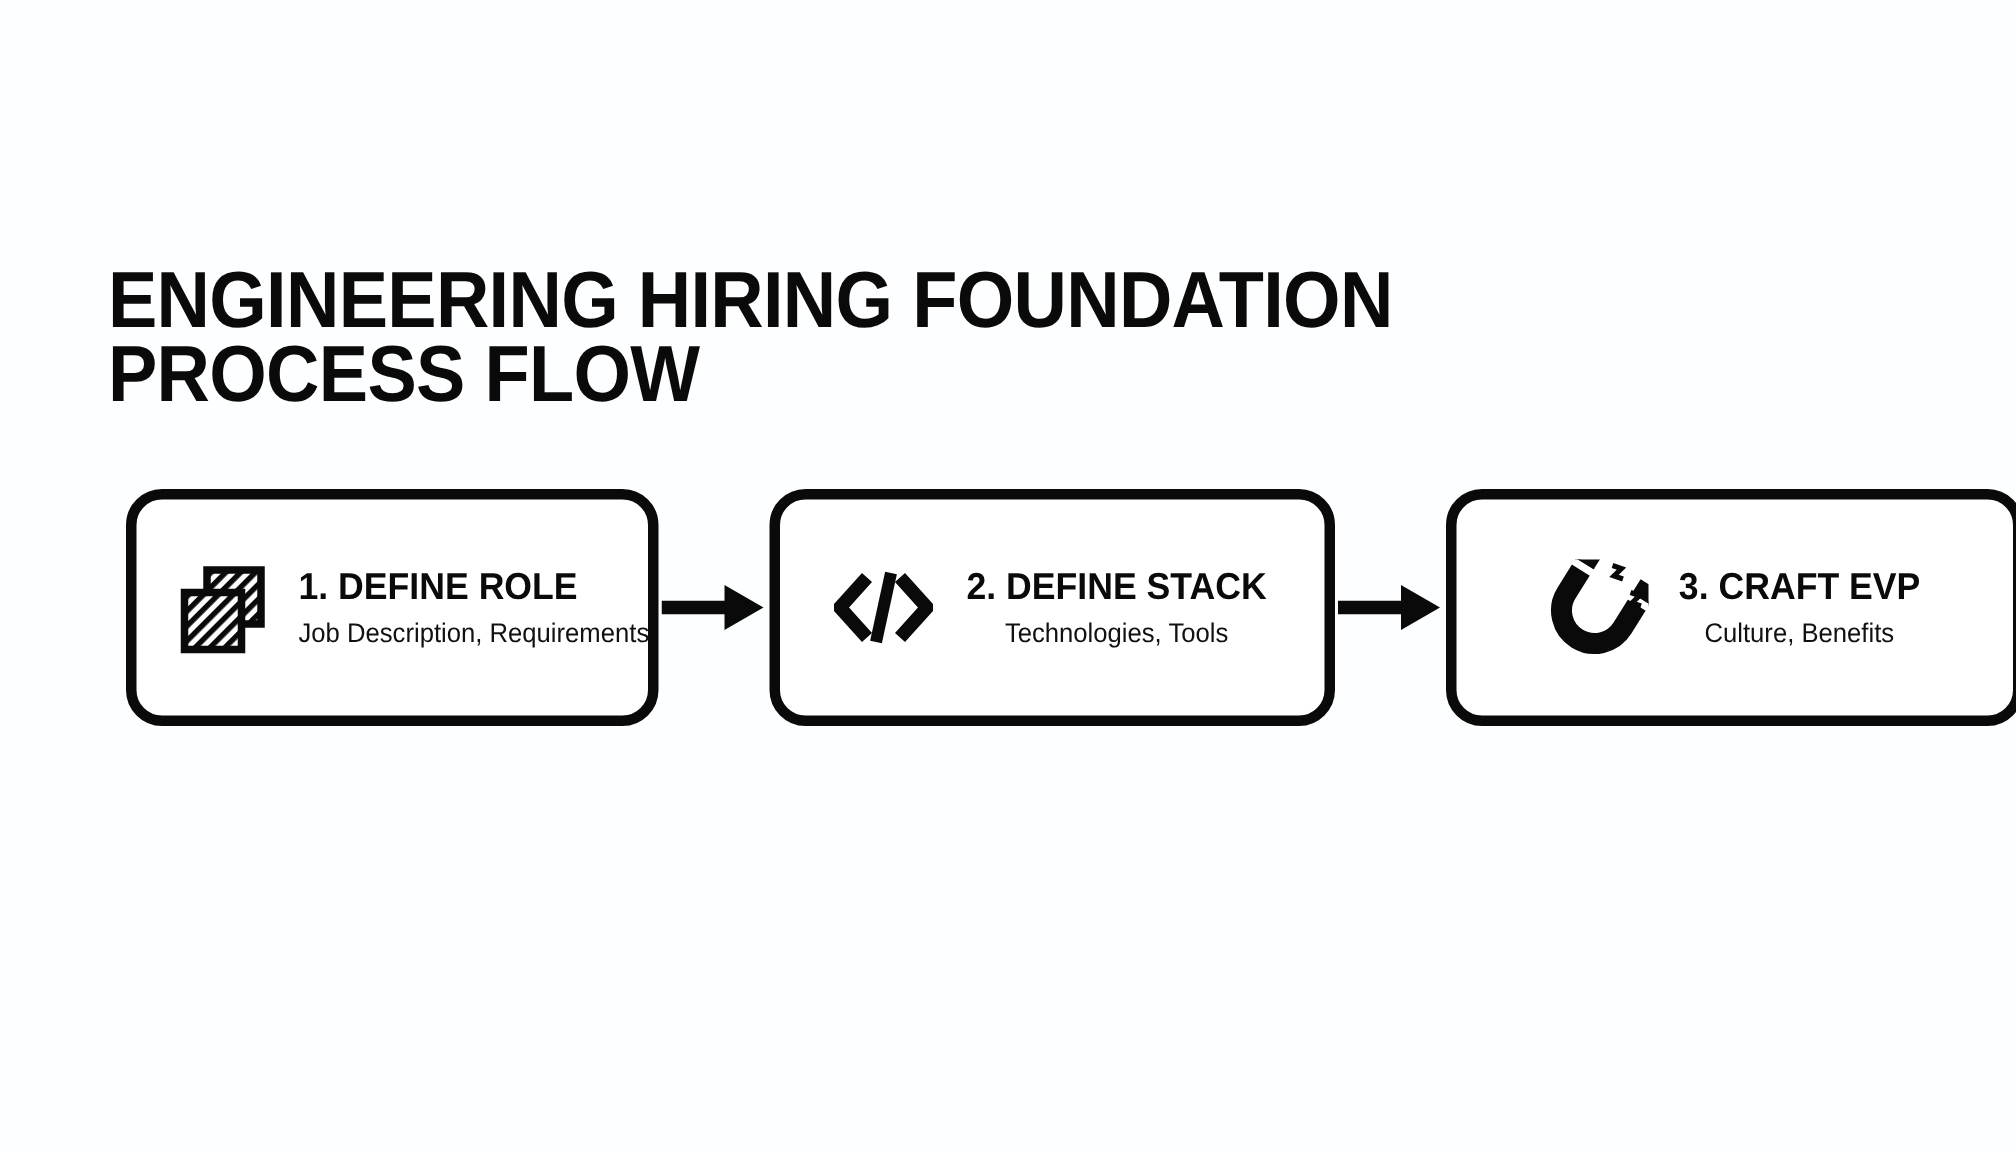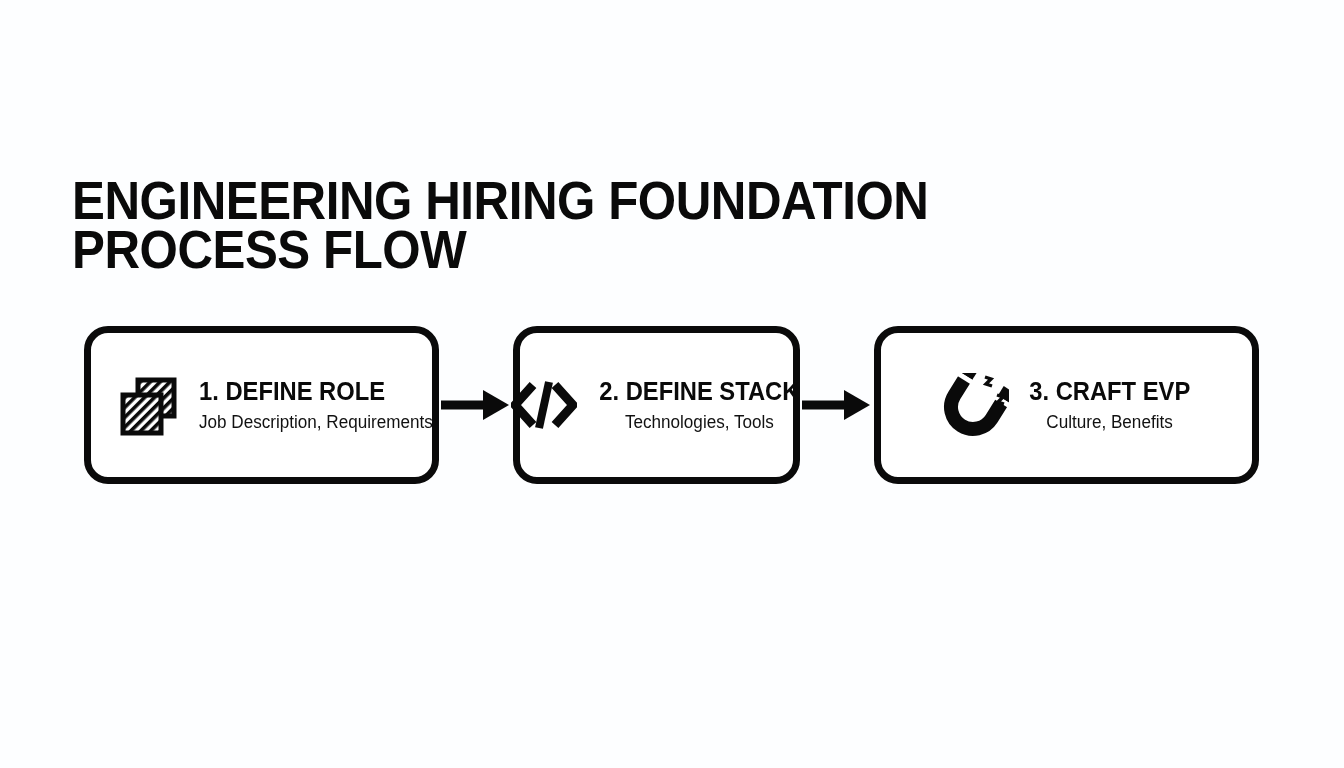--- a/index.html
+++ b/index.html
@@ -57,21 +57,21 @@
     border-radius: 24px;
     background: #ffffff;
     display: flex;
     align-items: center;
     justify-content: center;
     gap: 14px;
     padding: 0 14px;
     flex: 0 0 auto;
   }
   .node-box.n1 { width: 355px; justify-content: flex-start; padding-left: 22px; }
-  .node-box.n2 { width: 287px; }
+  .node-box.n2 { width: 377px; }
   .node-box.n3 { width: 385px; }
 
   .node-icon {
     flex: 0 0 auto;
     width: 72px;
     height: 72px;
     display: flex;
     align-items: center;
     justify-content: center;
     color: #0a0a0a;

